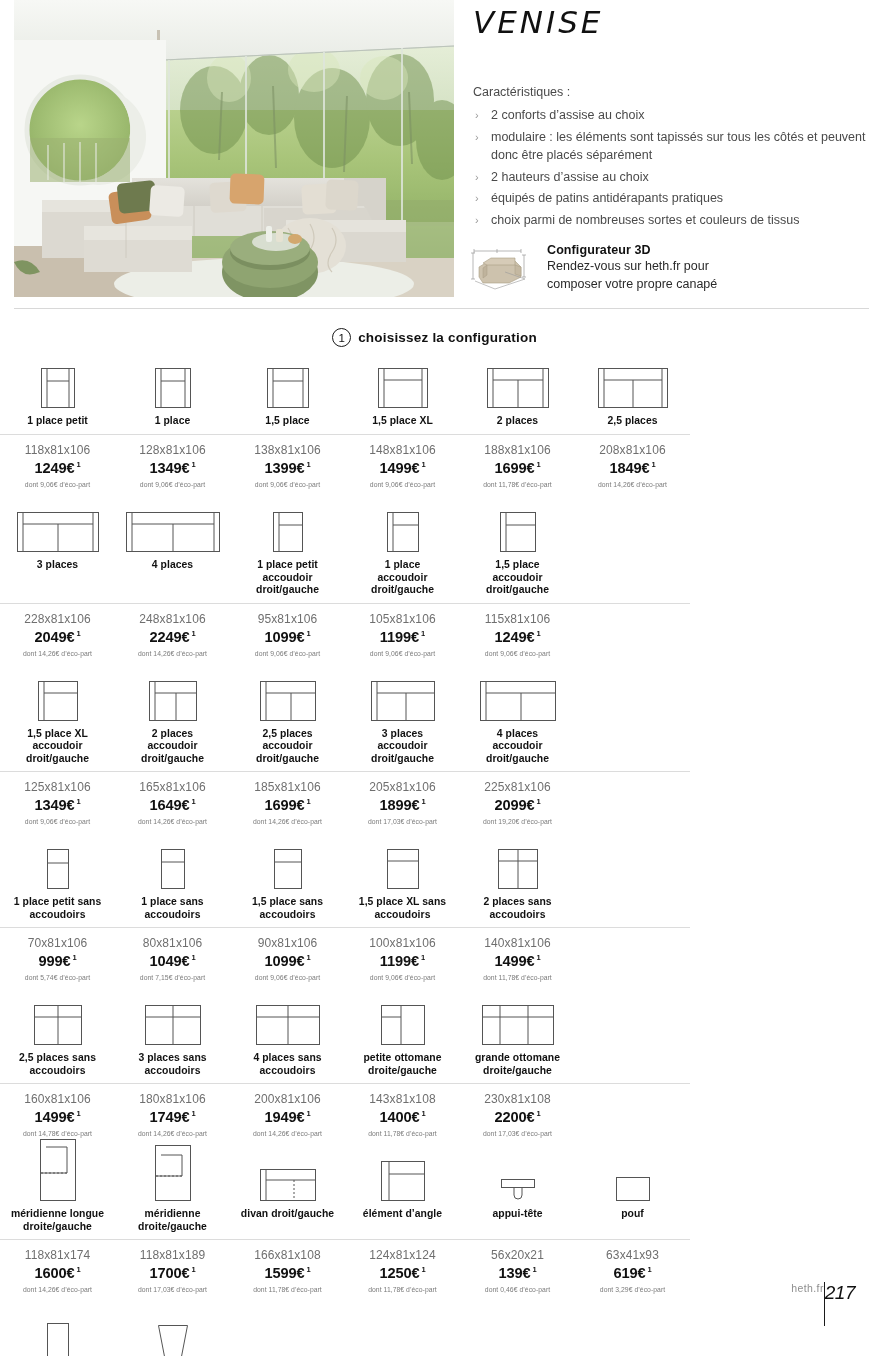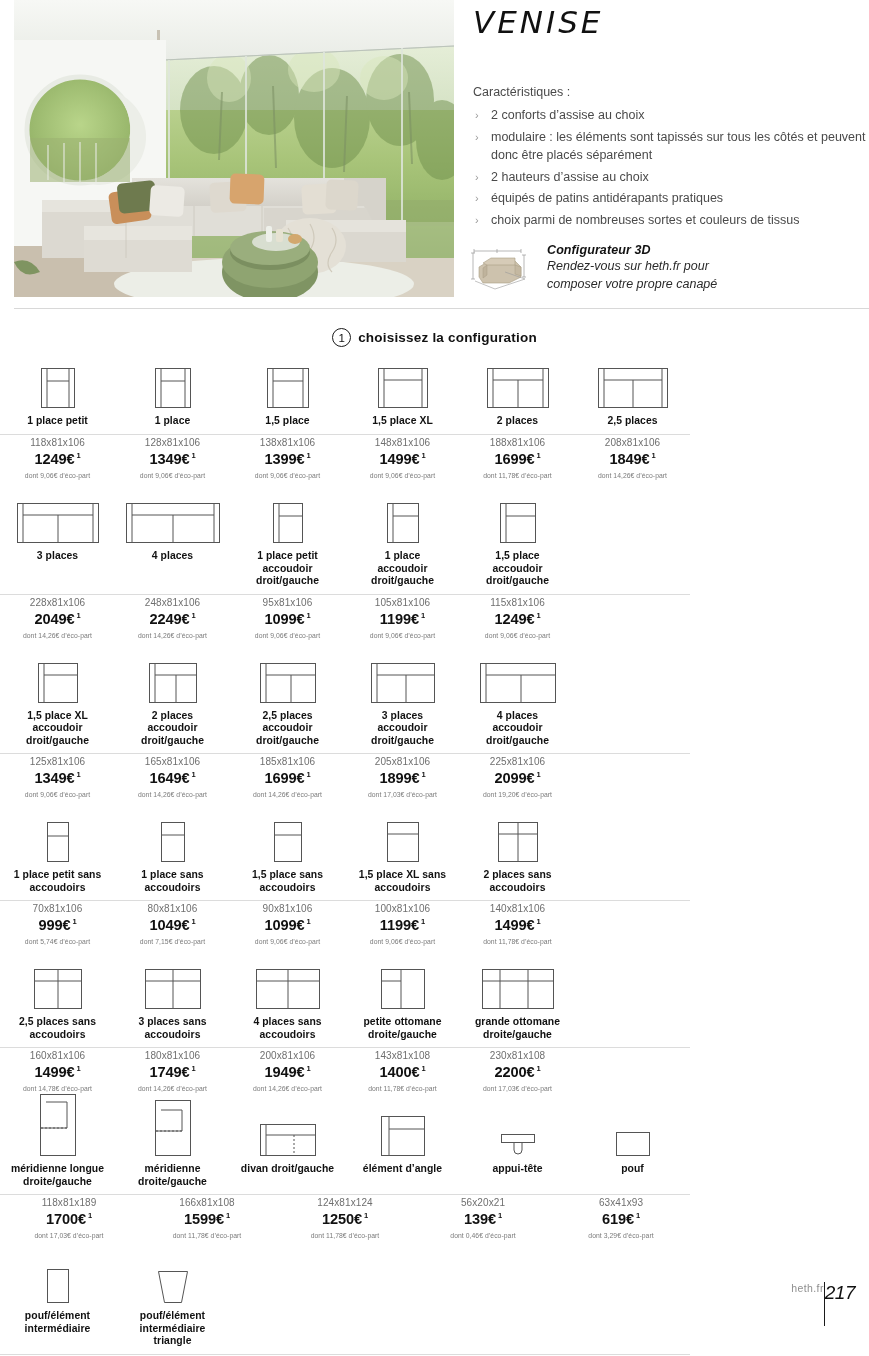--- a/index.html
+++ b/index.html
@@ -31,21 +31,21 @@
   .feat-list { list-style: none; margin-top: 7px; }
   .feat-list li {
     position: relative; padding-left: 18px;
     font-size: 12.5px; line-height: 18.5px; color: #4a4a4a;
     margin-bottom: 3px;
   }
   .feat-list li .chev {
     position: absolute; left: 2px; top: 0; color: #9a9a9a; font-size: 11px;
   }
 
-  .config3d { position: absolute; left: 455px; top: 243px; display: flex; gap: 16px; font-style: italic; }
+  .config3d { position: absolute; left: 455px; top: 243px; display: flex; gap: 16px; }
   .config3d .cfg-icon { width: 62px; height: 50px; }
   .cfg-title { font-size: 12.5px; font-weight: bold; color: #111; letter-spacing: .1px; }
   .cfg-sub { font-size: 12.5px; color: #2a2a2a; line-height: 16.5px; margin-top: 1px; }
 
   .hero-rule { position: absolute; left: 0; top: 308px; width: 869px; height: 1px; background: #d8d8d8; }
 
   
   .step { position: absolute; left: 0; top: 328px; width: 869px; display: flex;
           justify-content: center; align-items: center; gap: 7px; }
   .step-num {
@@ -63,21 +63,21 @@
 
   .icon-box { height: 48px; display: flex; align-items: flex-end; justify-content: center; }
   .icon-box svg { display: block; }
 
   .cell-name {
     font-size: 10.4px; font-weight: bold; color: #111; text-align: center;
     line-height: 12.5px; margin-top: 7px; min-height: 13px;
     letter-spacing: .05px; padding: 0 4px;
   }
   .row-rule { height: 1px; background: #dcdcdc; margin-top: 6px; width: 100%; }
-  .cell-dims { font-size: 10px; color: #6f6f6f; margin-top: 2px; letter-spacing: .1px; }
+  .cell-dims { font-size: 12px; color: #6f6f6f; margin-top: 8px; letter-spacing: .1px; }
   .cell-price {
     font-size: 14.6px; font-weight: bold; color: #111; text-align: center;
     margin-top: 3px; letter-spacing: -.1px;
   }
   .cell-price .sup { font-size: 7.5px; vertical-align: super; font-weight: bold; margin-left: 2px; }
   .cell-eco { font-size: 6.8px; color: #7b7b7b; text-align: center; margin-top: 5px; letter-spacing: .05px; }
 
   .row-spacer { height: 16px; }
 
   
@@ -877,20 +877,25 @@
       <rect x="0.5" y="0.5" width="33" height="23"></rect>
     </g>
               </svg>
             </div>
             <div class="cell-name">pouf</div>
           </div>
         </div>
         <div class="row-rule"></div>
         <div class="cells">
           <div class="cell">
+            <div class="cell-dims">118x81x174</div>
+            <div class="cell-price">1600€<span class="sup">1</span></div>
+            <div class="cell-eco">dont 14,26€ d’éco-part</div>
+          </div>
+          <div class="cell">
             <div class="cell-dims">118x81x189</div>
             <div class="cell-price">1700€<span class="sup">1</span></div>
             <div class="cell-eco">dont 17,03€ d’éco-part</div>
           </div>
           <div class="cell">
             <div class="cell-dims">166x81x108</div>
             <div class="cell-price">1599€<span class="sup">1</span></div>
             <div class="cell-eco">dont 11,78€ d’éco-part</div>
           </div>
           <div class="cell">

